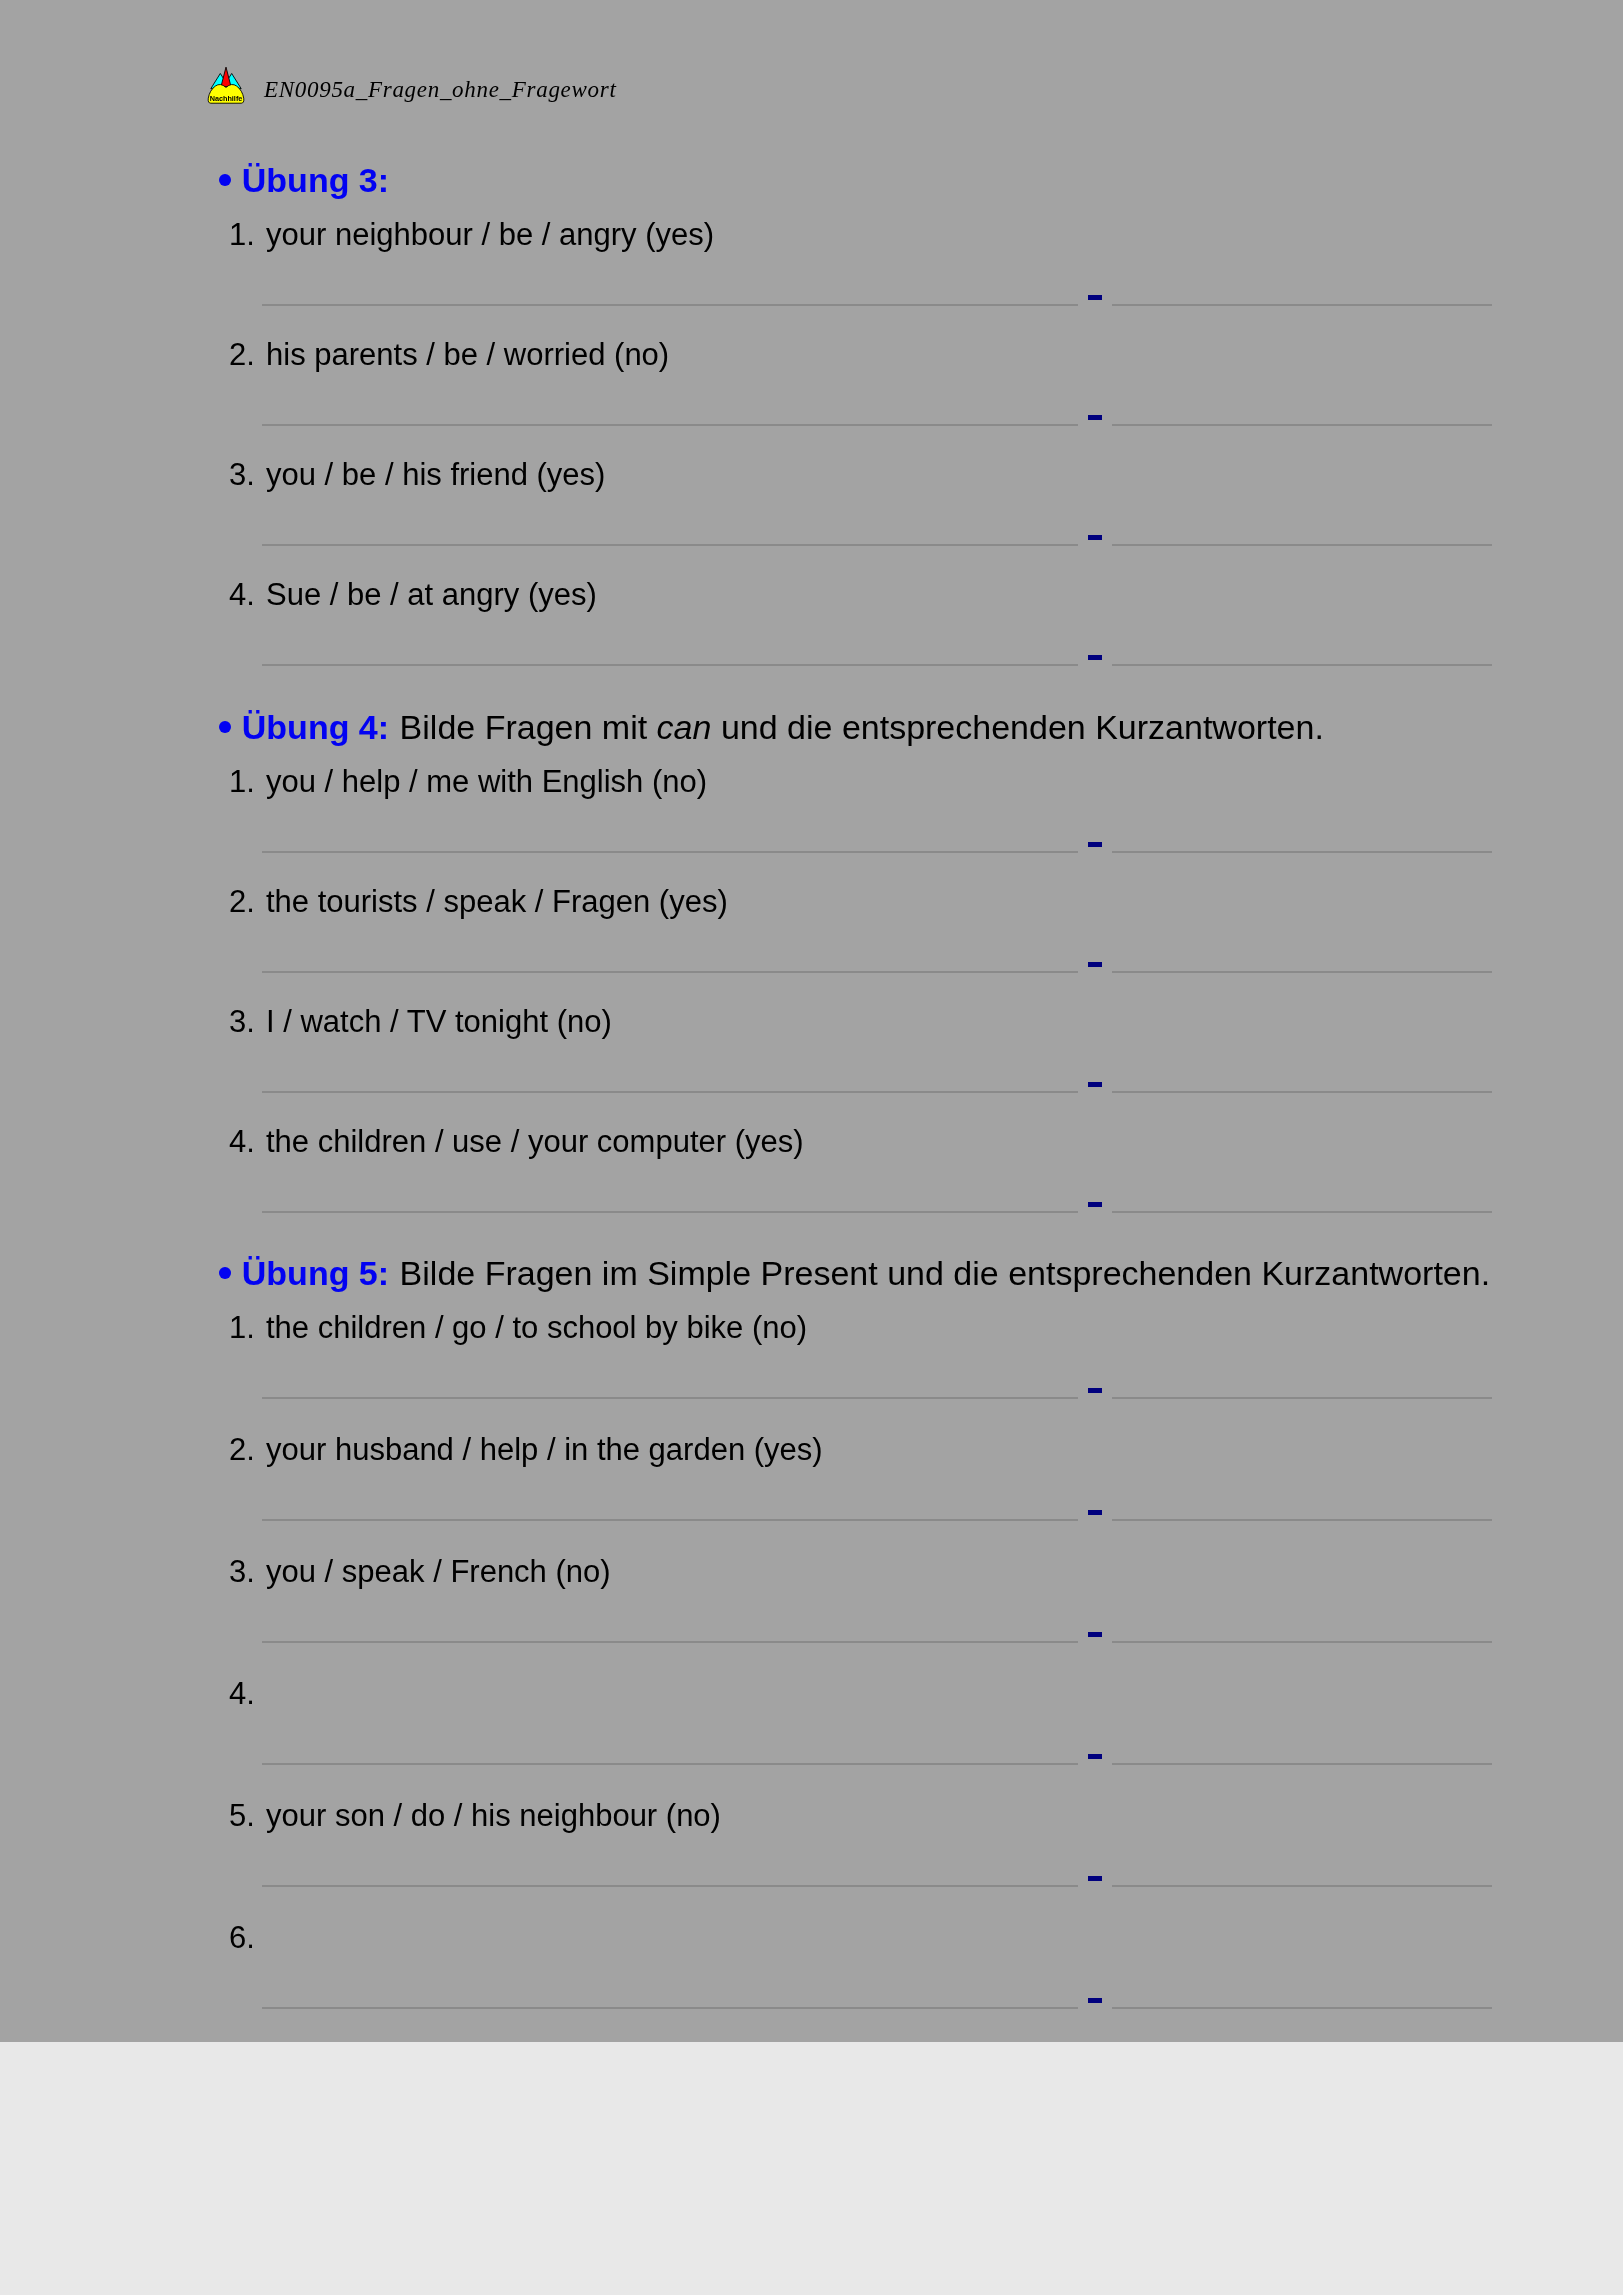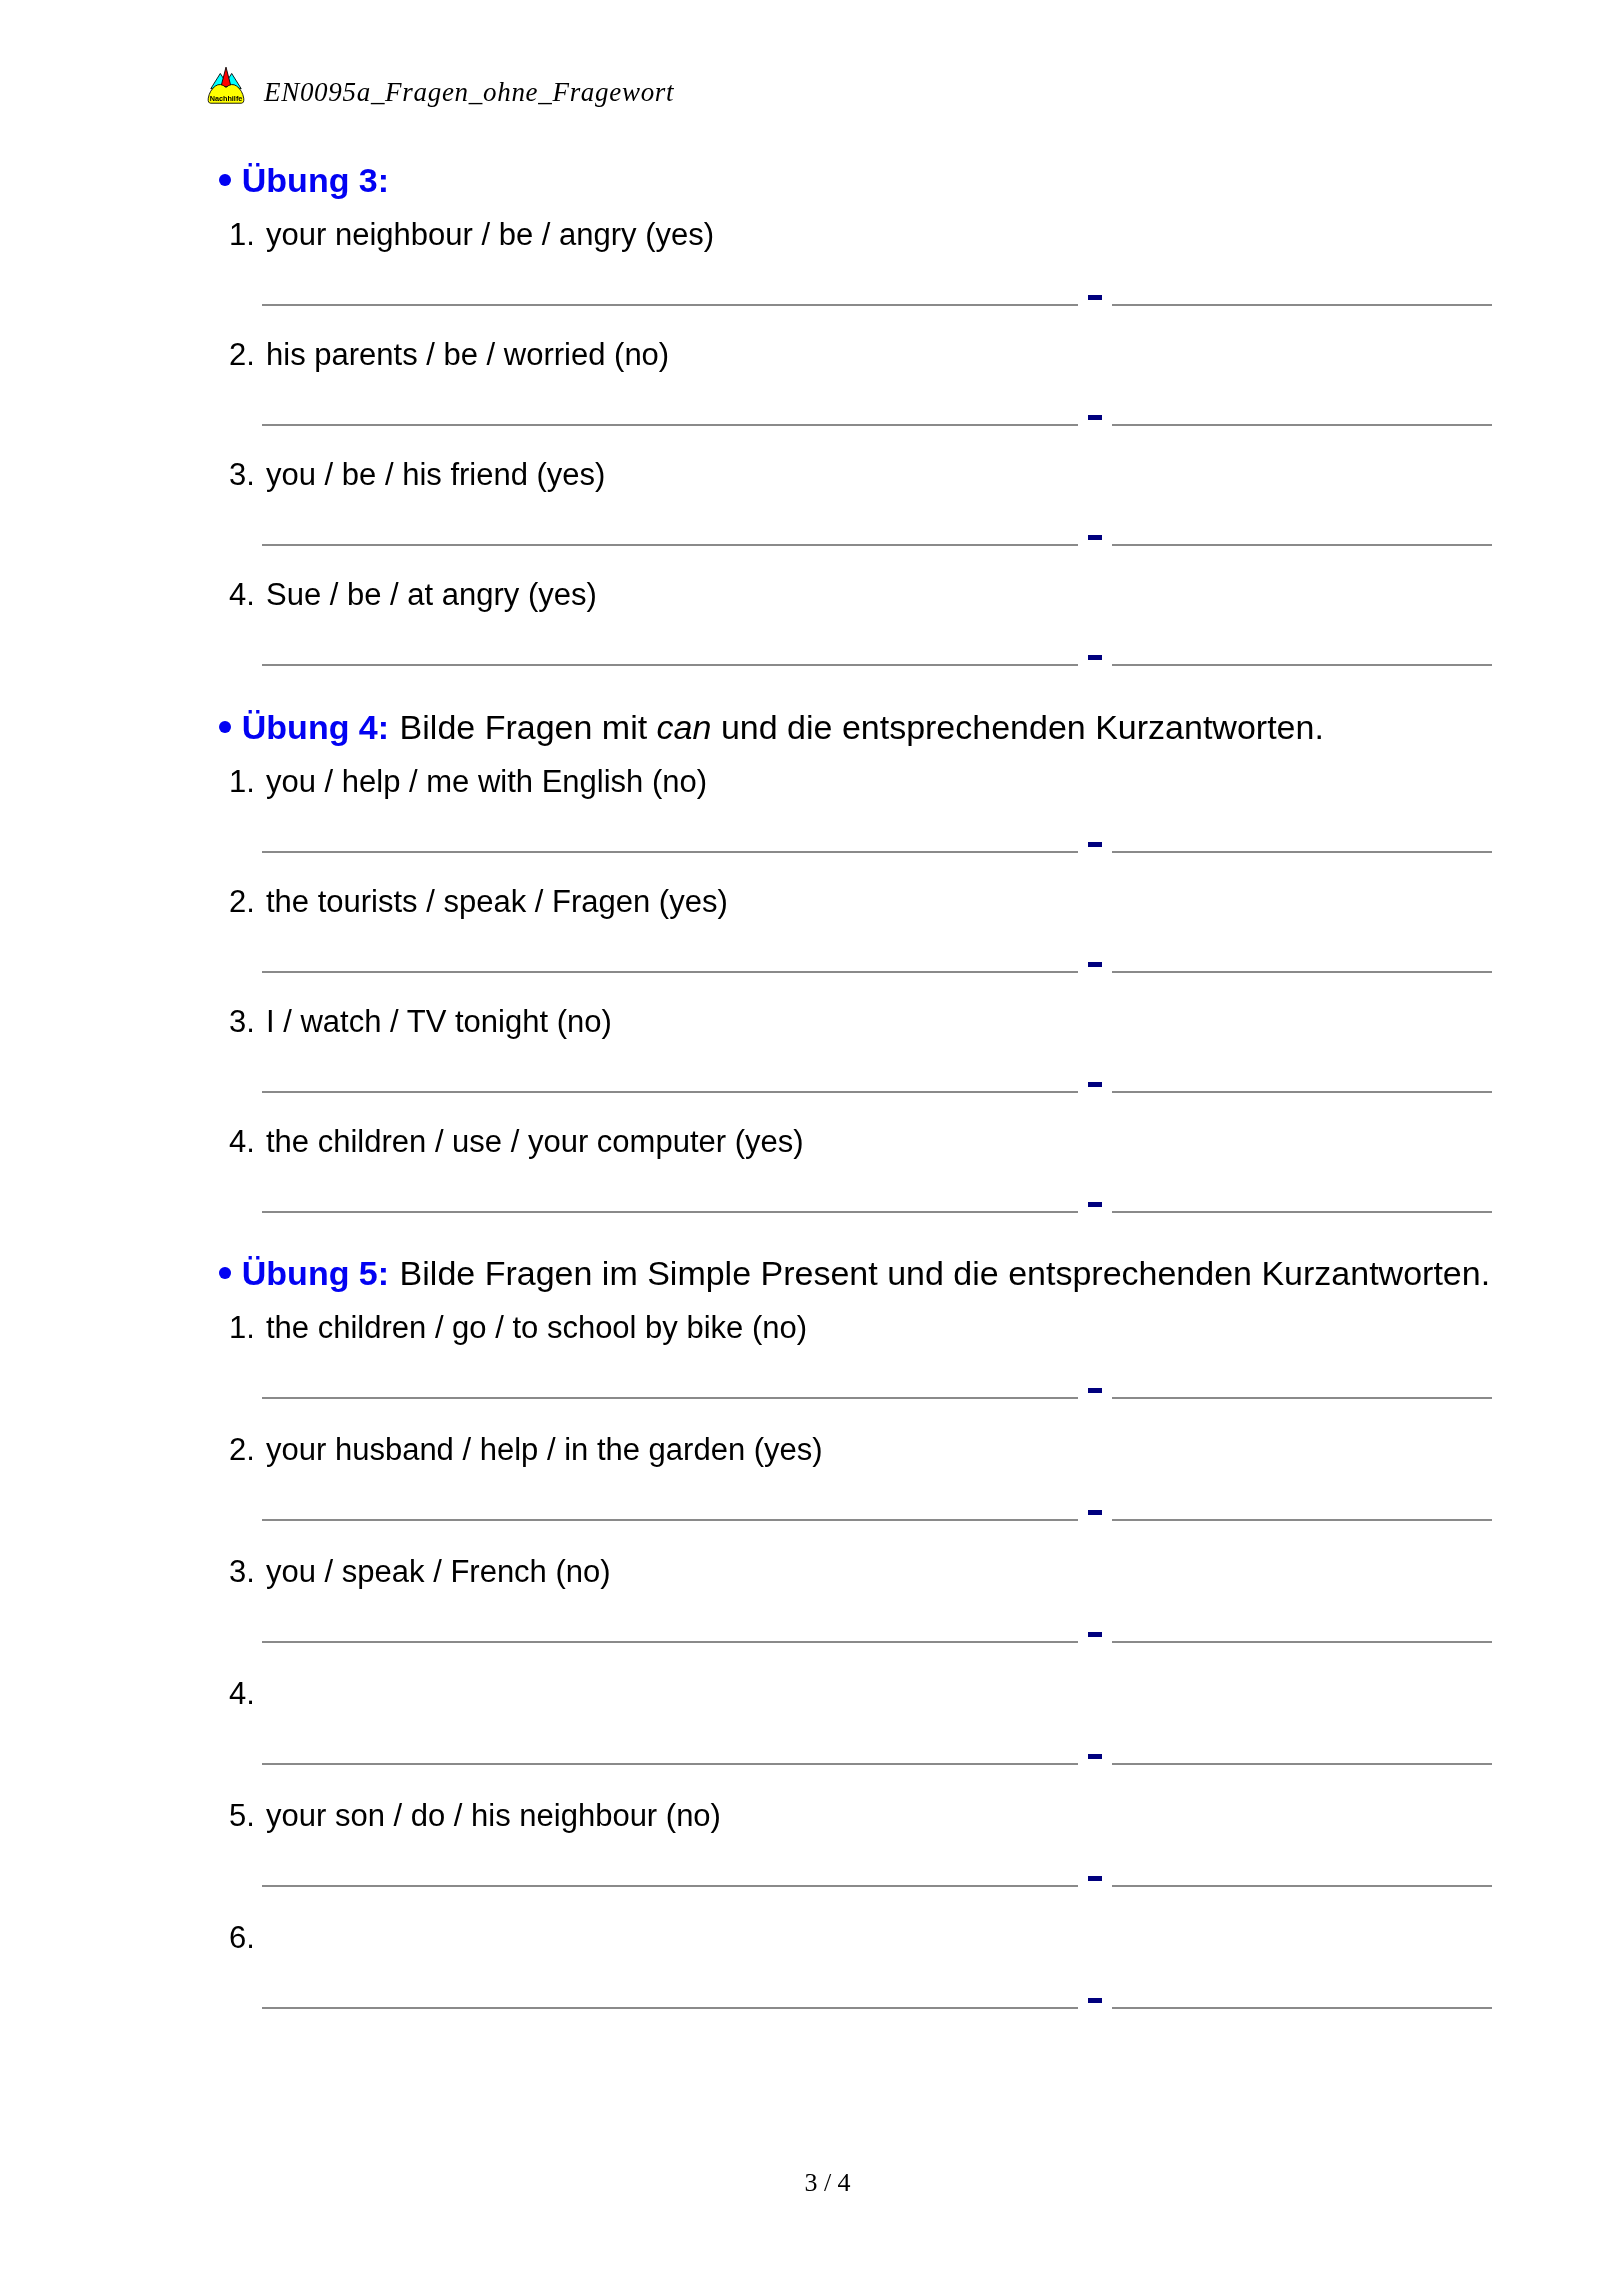--- a/index.html
+++ b/index.html
@@ -1,27 +1,27 @@
 <!DOCTYPE html>
 <html style="font-size:10.5px"><head>
 <meta charset="utf-8">
 <style>
   html,body { margin:0; padding:0; background:#e8e8e8; }
   .page {
-    position:relative; width:1623px; height:2295px;
-    background:#ffffff; overflow:hidden;
+    position:relative; width:1623px; height:2042px;
+    background:#a3a3a3; overflow:hidden;
     font-family:"Liberation Sans", sans-serif; color:#000;
   }
 
   
   .logo { position:absolute; left:207px; top:65px; width:38px; height:41px; }
   .doc-title {
     position:absolute; left:264px; top:77px;
     font-family:"Liberation Serif", serif; font-style:italic;
-    font-size:27px; letter-spacing:0.7px; color:#000;
+    font-size:23px; letter-spacing:0.7px; color:#000;
   }
 
   
   .section { position:absolute; left:0; width:1623px;margin-left:23px; }
   #s3 { top:159px; } #s4 { top:706px; } #s5 { top:1252px; }
 
   .heading { display:flex; align-items:center; padding-left:196px; height:42px;
              margin-bottom:15.7px; font-size:34px; }
   .bullet { width:11.8px; height:11.8px; border-radius:50%; background:#0202f2;
             margin-right:11px; flex:none; }

